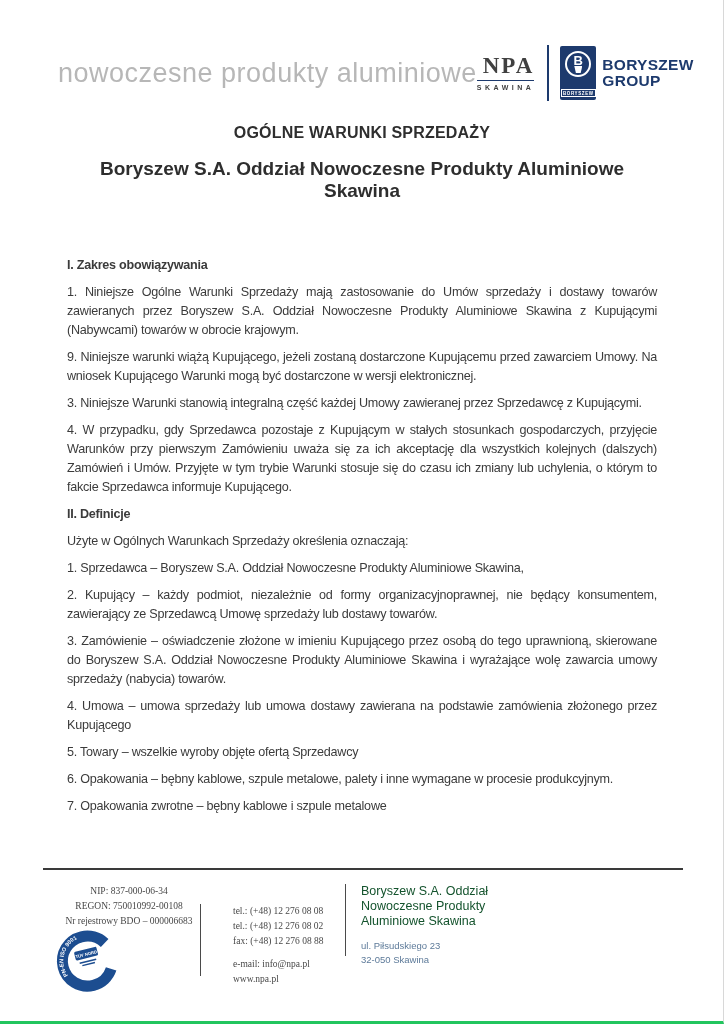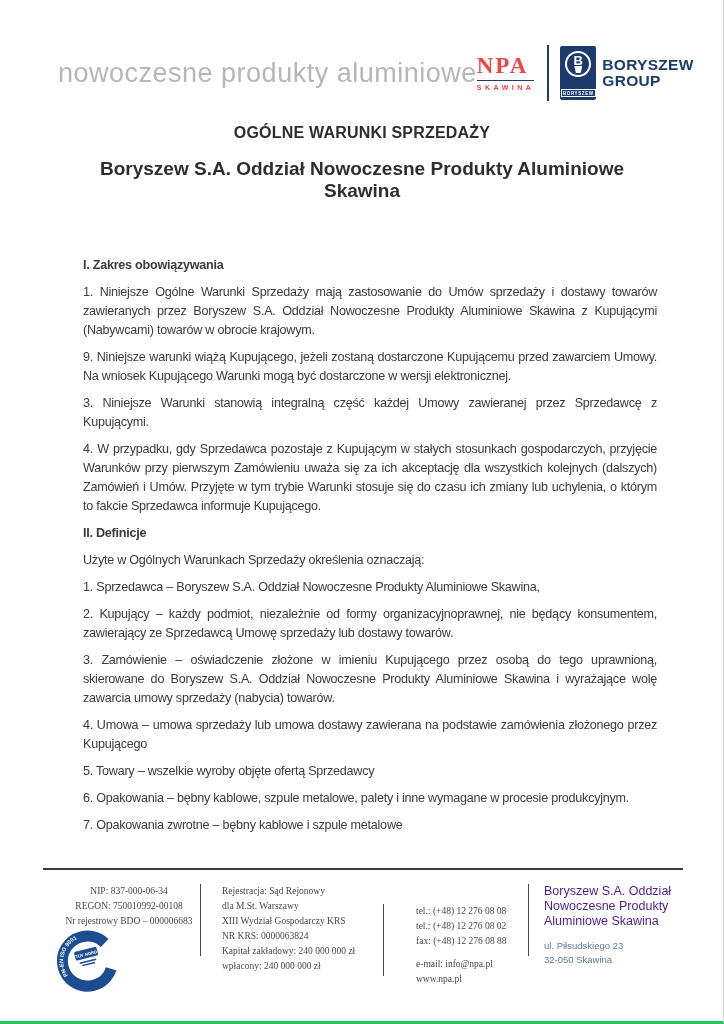--- a/index.html
+++ b/index.html
@@ -23,22 +23,22 @@
   }
   .tagline{
     font-size:27px;
     font-weight:400;
     color:#b7b7b7;
     letter-spacing:0.5px;
     white-space:nowrap;
   }
   .logos{display:flex;align-items:center;}
   .npa-logo{
-    text-align:left;
-    color:#ef4444;
+    text-align:right;
+    color:#404040;
     margin-right:13px;
   }
   .npa-text{
     font-family:"Liberation Serif","DejaVu Serif",serif;
     font-size:23px;font-weight:700;letter-spacing:2px;line-height:24px;
   }
   .npa-rule{height:1px;background:#1d3a6d;margin:2px 0 3px 0;}
   .npa-sub{
     font-size:7px;font-weight:700;letter-spacing:3.5px;line-height:8px;
   }
@@ -78,21 +78,20 @@
     text-align:center;color:#2e2e2e;
   }
   .doc-title{font-size:16px;font-weight:700;letter-spacing:0.2px;margin:0 0 16px 0;}
   .doc-subtitle{font-size:19px;font-weight:700;margin:0 0 14px 0;}
   .doc-date{font-size:13px;font-weight:700;margin:0;}
   
   .doc-body{
     position:absolute;top:256px;left:67px;right:66px;
     font-size:12.6px;line-height:19px;letter-spacing:-0.25px;
     text-align:justify;
-    margin-left:16px;
   }
   .doc-body p{margin:0 0 8px 0;}
   .sec-heading{font-weight:700;text-align:left;}
   
   .footer-rule{
     position:absolute;top:868px;left:43px;width:640px;height:1.5px;background:#3a3a3a;
   }
   .footer{
     position:absolute;top:884px;left:43px;width:640px;height:120px;
     display:flex;
@@ -100,21 +99,21 @@
     font-size:9.5px;line-height:15px;color:#474747;
   }
   .fcol{box-sizing:border-box;}
   .fcol-1{width:157px;padding-left:15px;position:relative;text-align:center;}
   .fcol-2{width:183px;padding-left:21px;border-left:1.5px solid #4a4a4a;}
   .fcol-3{width:145px;padding-left:32px;border-left:1.5px solid #4a4a4a;margin-top:20px;}
   .fcol-4{flex:1;padding-left:15px;border-left:1.5px solid #4a4a4a;
     font-family:"Liberation Sans","DejaVu Sans",sans-serif;}
   .fcol-2,.fcol-3,.fcol-4{height:72px;}
   .fgap{height:8px;}
-  .company-name{font-size:12.5px;line-height:15px;color:#4c1d95;}
+  .company-name{font-size:12.5px;line-height:15px;color:#14532d;}
   .company-addr{font-size:9.5px;line-height:14px;color:#5d7a99;margin-top:10px;}
   .iso-badge{position:absolute;left:14px;top:46px;transform:rotate(-14deg);}
 </style>
 </head>
 <body>
 
 <div class="page">
 
   <div class="header">
     <div class="tagline">nowoczesne produkty aluminiowe</div>
@@ -178,28 +177,20 @@
           <defs>
               <path id="isoArc" d="M 9.5 42 A 24.5 24.5 0 0 1 31 6.5" fill="none"></path>
             </defs>
           <text font-size="5.6" fill="#ffffff" font-family="Liberation Sans, sans-serif" font-weight="bold">
             <textPath href="#isoArc" startOffset="2">PN-EN ISO 9001</textPath>
           </text>
         </svg>
       </div>
     </div>
 
-    <div class="fcol fcol-2">
-      <div>Rejestracja: Sąd Rejonowy</div>
-      <div>dla M.St. Warszawy</div>
-      <div>XIII Wydział Gospodarczy KRS</div>
-      <div>NR KRS: 0000063824</div>
-      <div>Kapitał zakładowy: 240 000 000 zł</div>
-      <div>wpłacony: 240 000 000 zł</div>
-    </div>
 
     <div class="fcol fcol-3">
       <div>tel.: (+48) 12 276 08 08</div>
       <div>tel.: (+48) 12 276 08 02</div>
       <div>fax: (+48) 12 276 08 88</div>
       <div class="fgap"></div>
       <div>e-mail: info@npa.pl</div>
       <div>www.npa.pl</div>
     </div>
 

